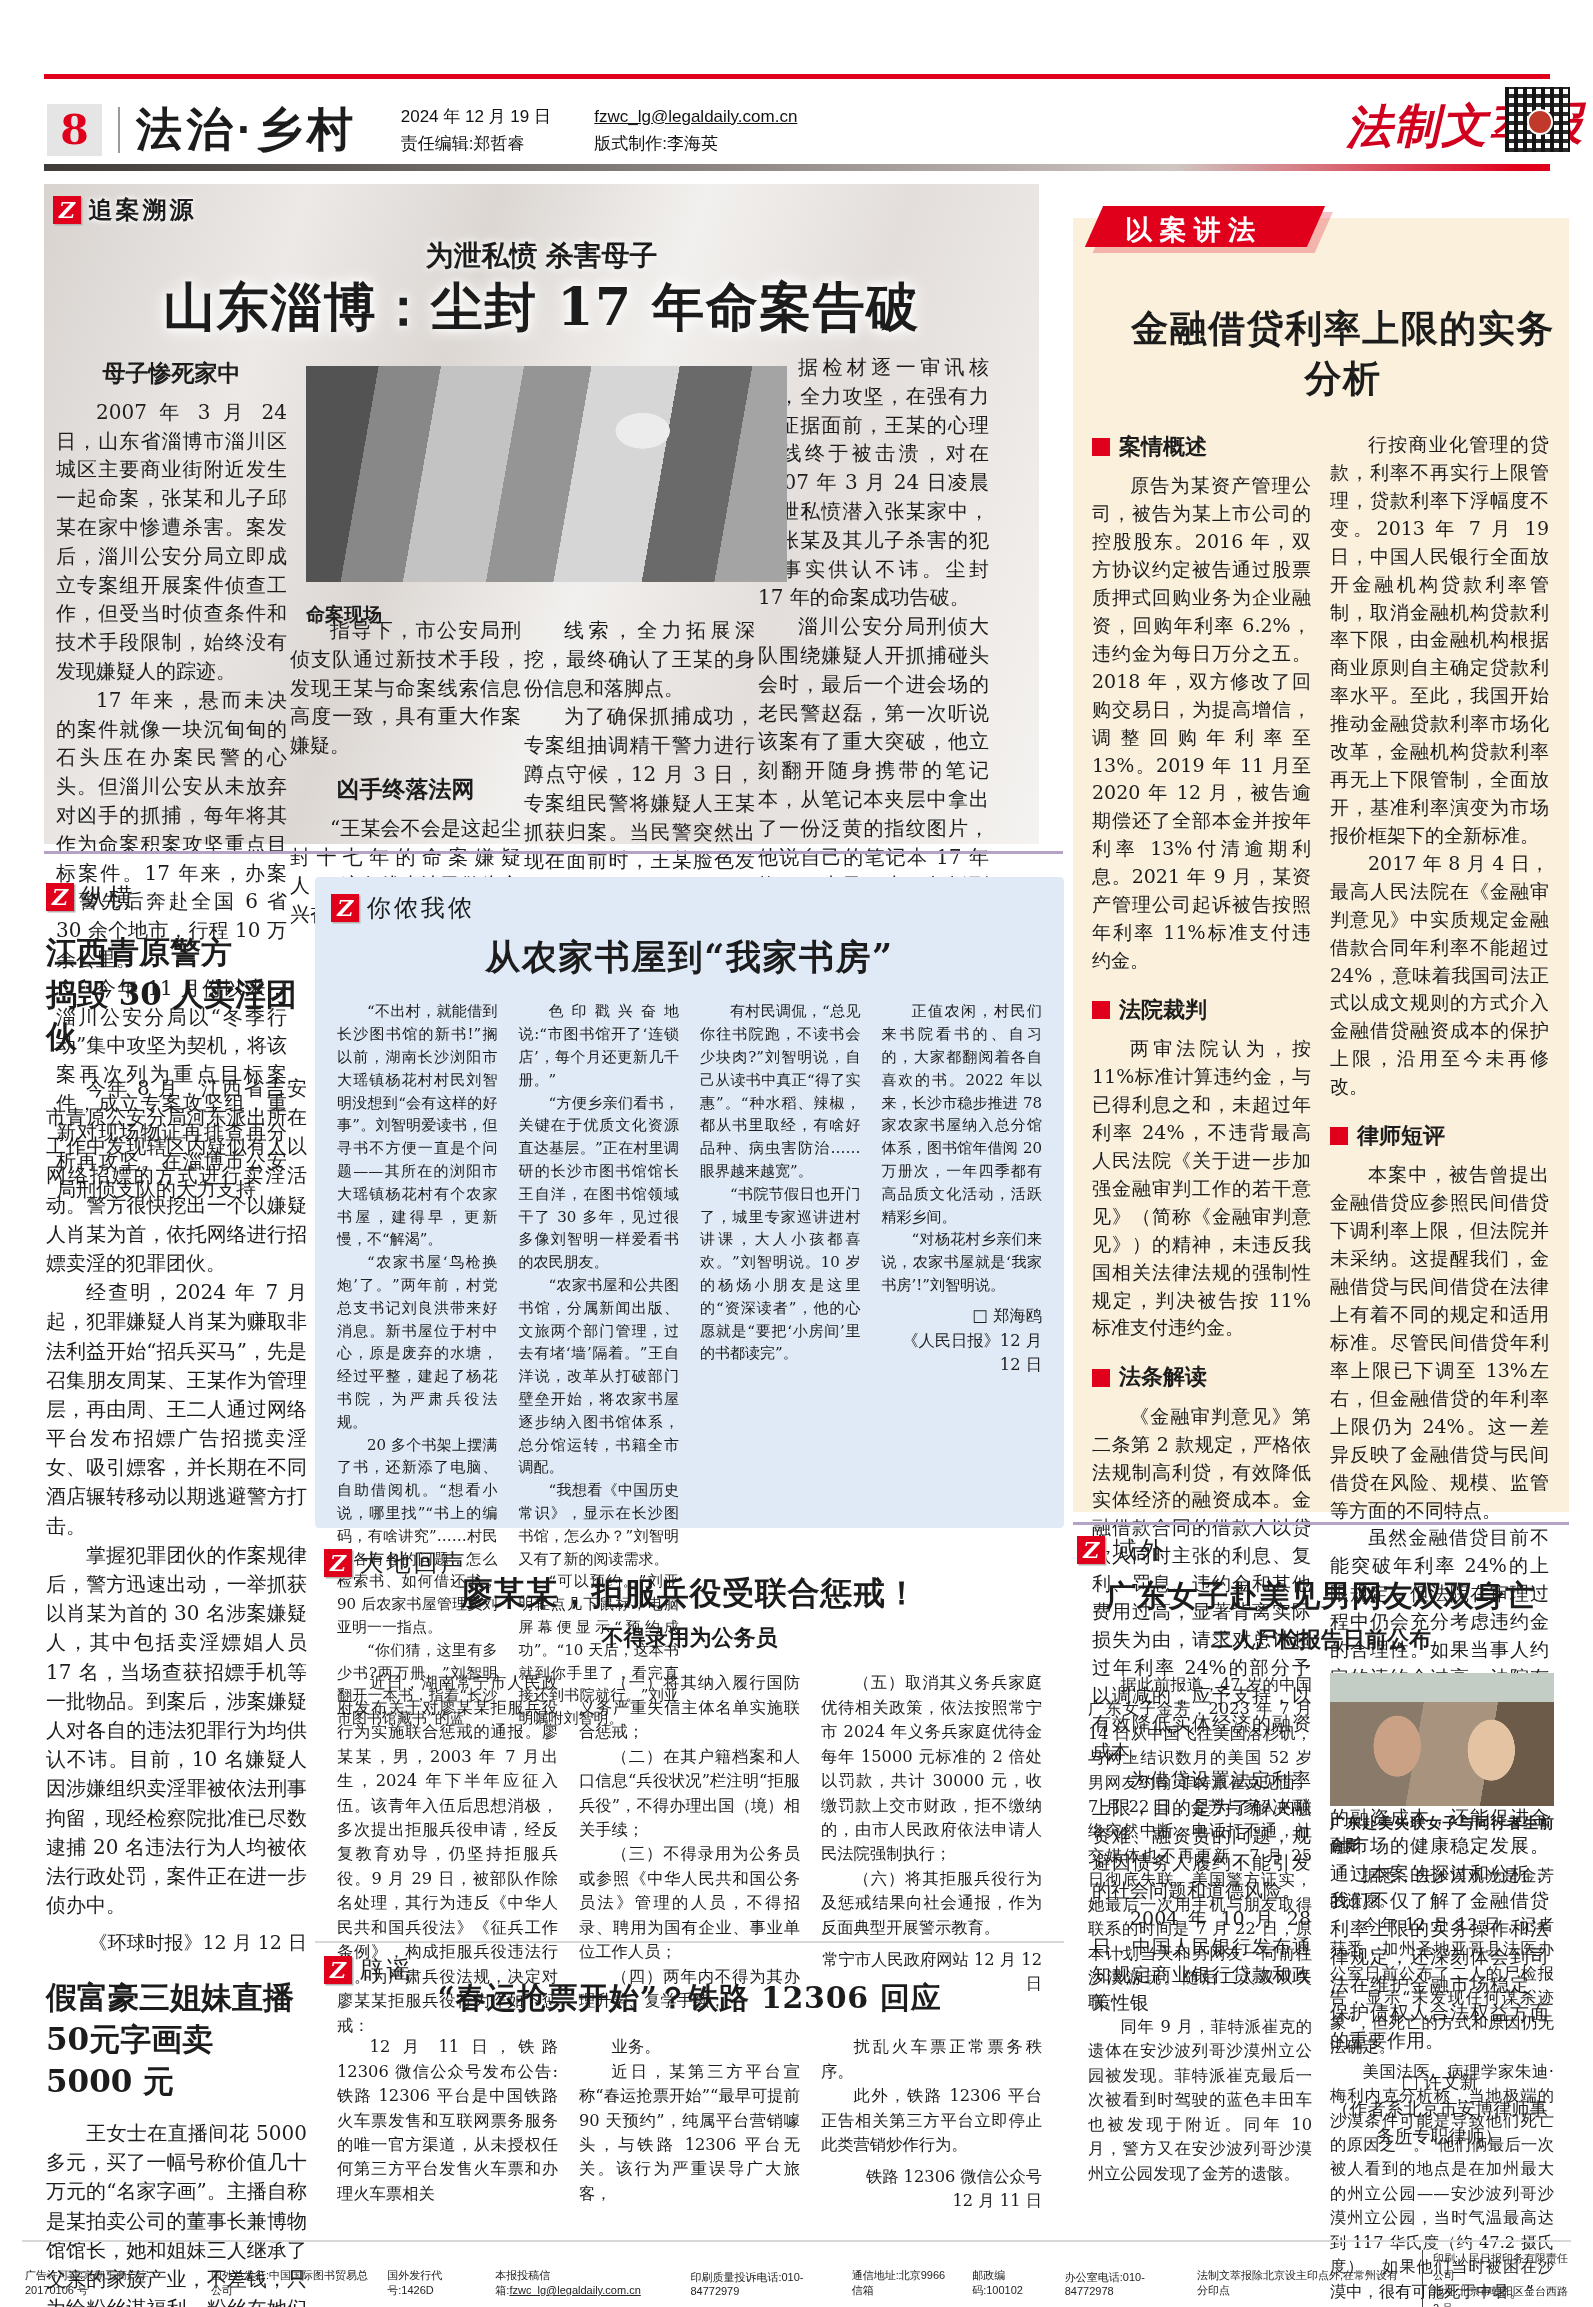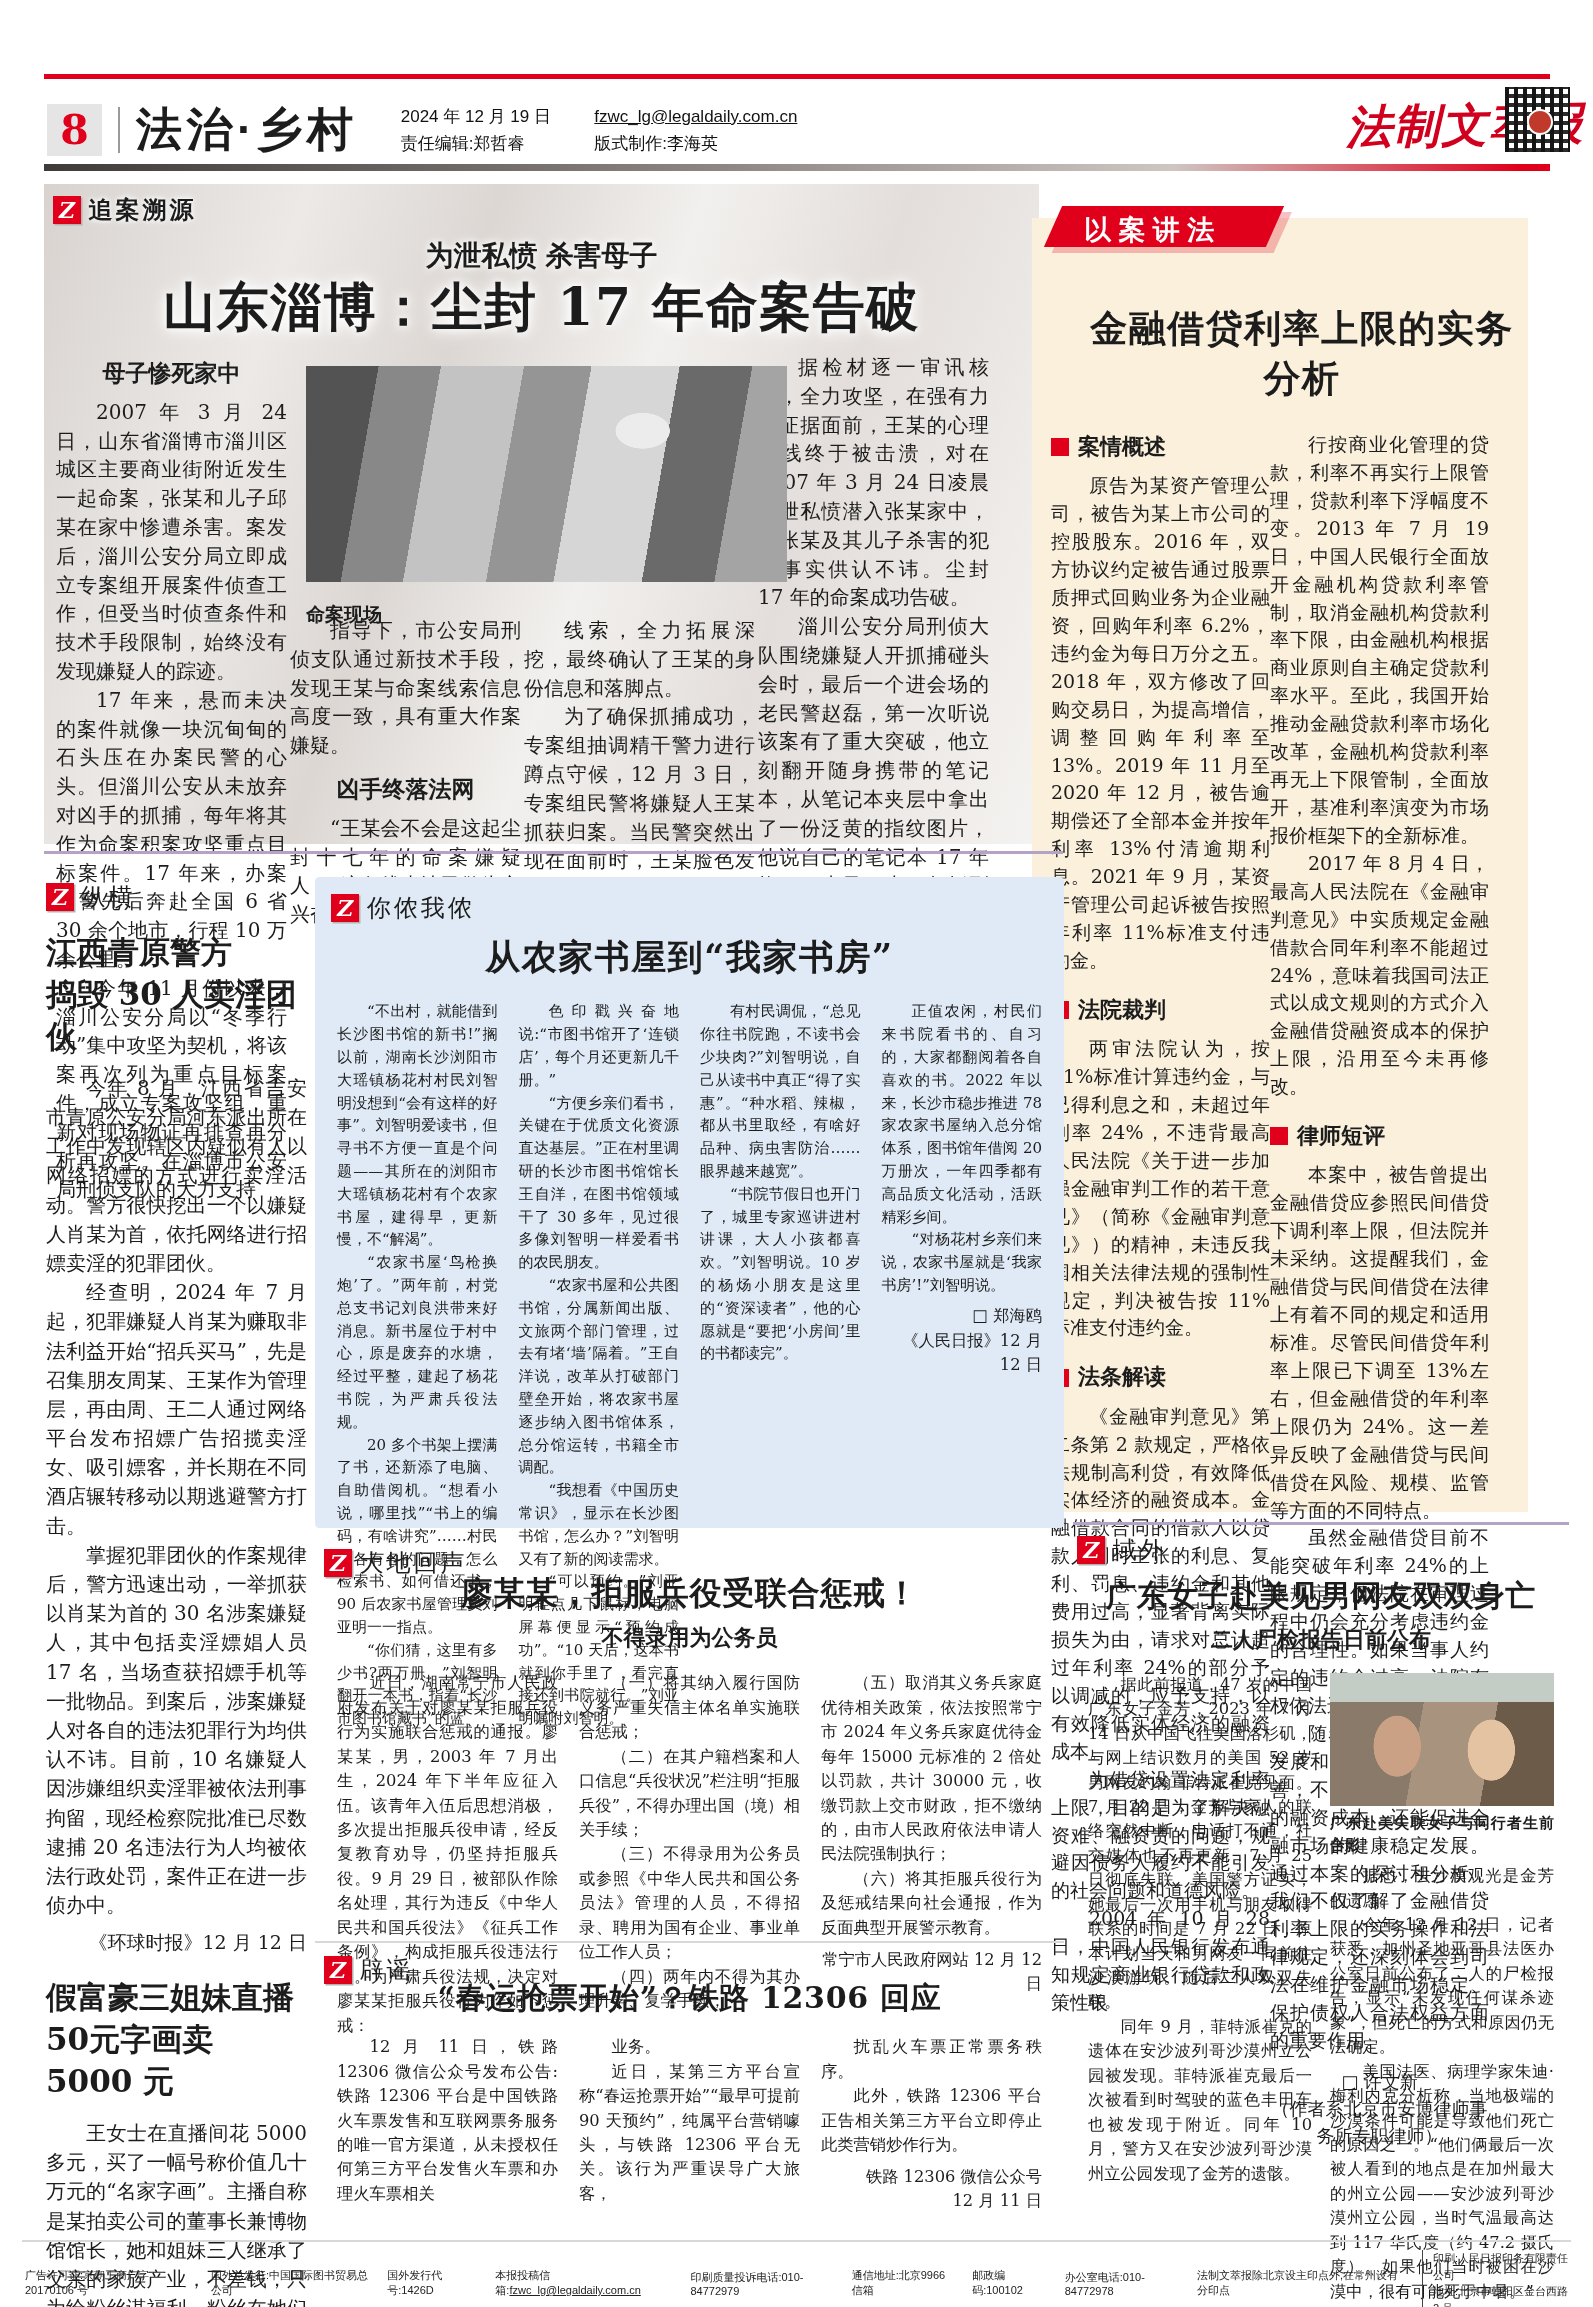--- a/index.html
+++ b/index.html
@@ -39,21 +39,21 @@
       linear-gradient(100deg,#57524d 0 14%,#8d8781 14% 26%,#c7c2bc 26% 42%,#9a948e 42% 55%,#dad6d1 55% 72%,#6f6962 72% 86%,#a9a39c 86%);
       filter:grayscale(1);}
   .photo-cap{font-family:"Liberation Sans",sans-serif;font-weight:bold;font-size:19px;margin-top:20px;}
   .sub-hei{text-align:center;font-weight:bold;font-family:"Liberation Sans",sans-serif;font-size:23px;margin:4.4px 0 7.4px;text-indent:0 !important;}
   .byline{font-size:19px;text-align:right;line-height:1.5;}
   
   .case{background:#faf0dc;}
   .ribbon{position:absolute;left:21px;top:-12px;width:222px;height:41px;background:#e0001b;transform:skewX(-24deg);box-shadow:10.4px 6px 0 rgba(224,0,27,.25);}
   .ribbon-txt{position:absolute;left:52px;top:-6px;color:#fff;font-weight:bold;font-size:27px;letter-spacing:7.4px;font-family:"Liberation Sans",sans-serif;}
   .case-hl{text-align:center;font-size:37px;font-weight:bold;letter-spacing:1.5px;padding-left:44px;}
-  .case-cols{display:flex;padding:0 19px;}
+  .case-cols{display:flex;gap:19px;padding:0 19px;}
   .case-col{width:219px;font-size:19px;line-height:1.47;text-align:justify;}
   .case-col p{margin:0;text-indent:2em;}
   .sec-h{display:flex;align-items:center;gap:9px;font-family:"Liberation Sans",sans-serif;font-weight:bold;font-size:22px;margin:19px 0 9px;}
   .sec-h .sq{width:18px;height:18px;background:#e0001b;display:inline-block;}
   .case-byline{text-align:center;font-size:18px;margin-top:13.3px;line-height:1.5;}
   
   .zh{width:261px;}
   .zh-hl{font-size:31px;font-weight:bold;line-height:1.35;margin:19px 0 16.3px;}
   .zh p{margin:0;text-indent:2em;font-size:20px;line-height:1.46;text-align:justify;}
   .zh .byline{margin:7.4px 0 22px;}
@@ -148,21 +148,21 @@
         <div class="byline" style="margin-top:10.4px;">□ 任灵芝 孙孟霞</div>
         <div class="byline">《大众日报》12 月 13 日</div>
       </div>
     </div>
     <div class="abs" style="left:262px;top:182px;">
       <div class="crime-photo"></div>
       <div class="photo-cap">命案现场</div>
     </div>
   </div>
 
-  <div class="abs case" style="left:1032px;top:218px;width:496px;height:1294px;">
+  <div class="abs case" style="left:1073px;top:218px;width:496px;height:1294px;">
     <div class="ribbon"></div>
     <div class="ribbon-txt">以案讲法</div>
     <div class="case-hl" style="margin-top:86px;">金融借贷利率上限的实务分析</div>
     <div class="case-cols" style="margin-top:27px;">
       <div class="case-col">
         <div class="sec-h" style="margin-top:0;">
             <span class="sq"></span>
             <span>案情概述</span>
           </div>
         <div>

